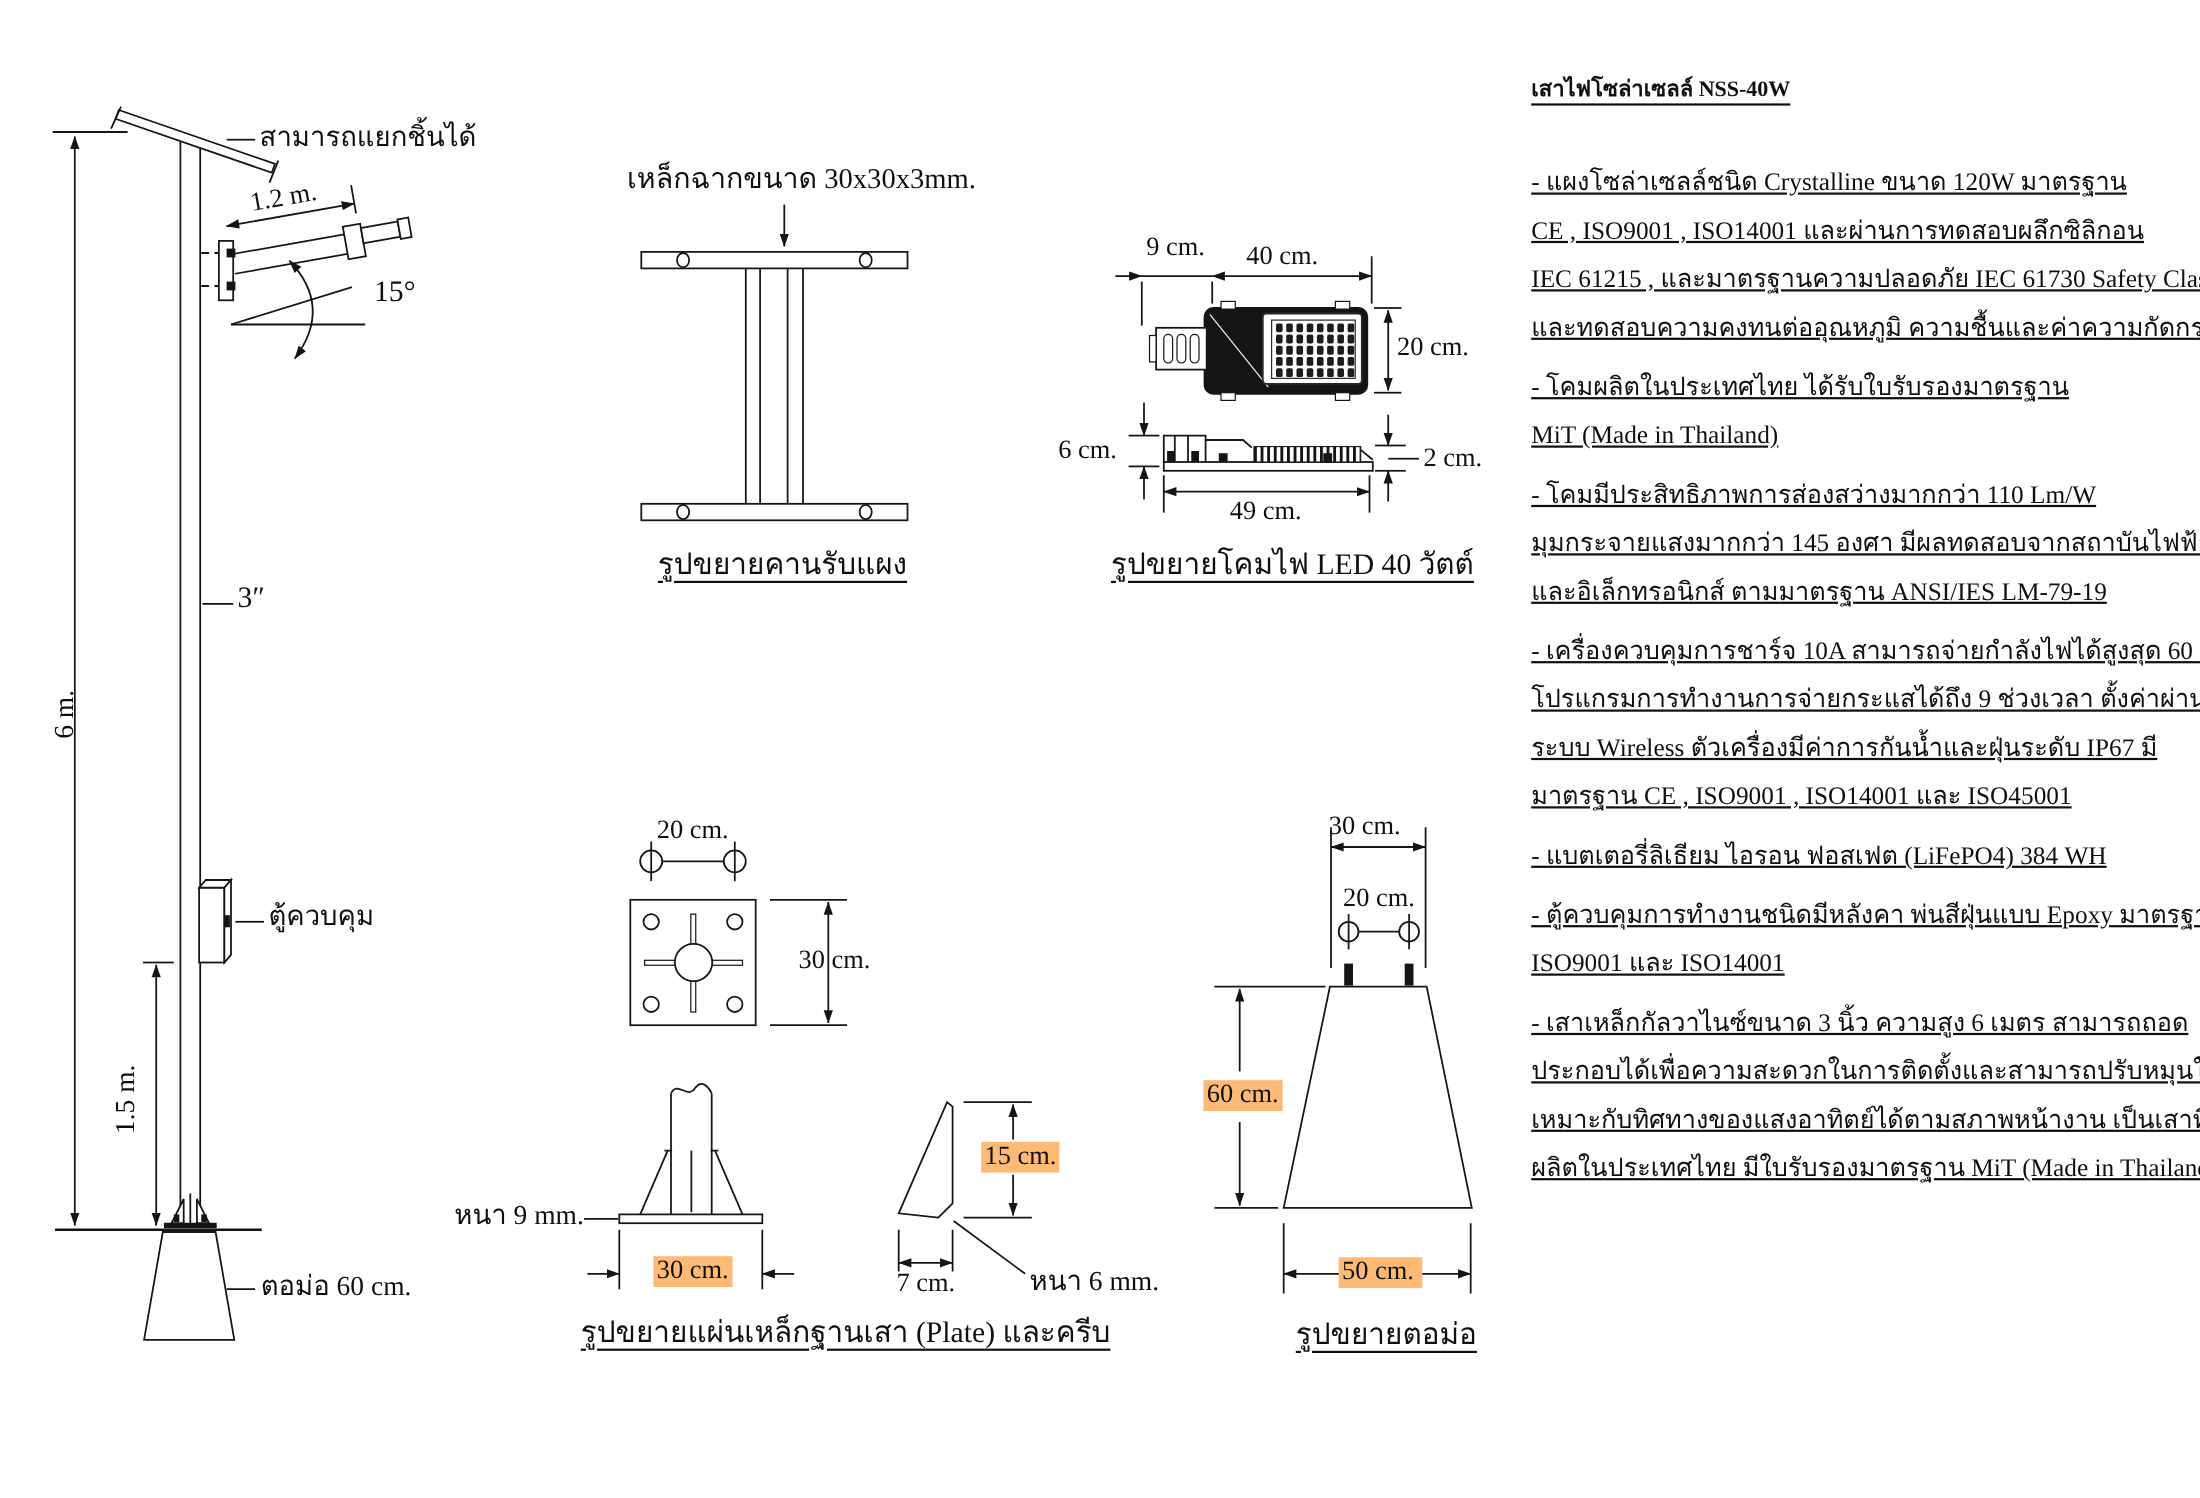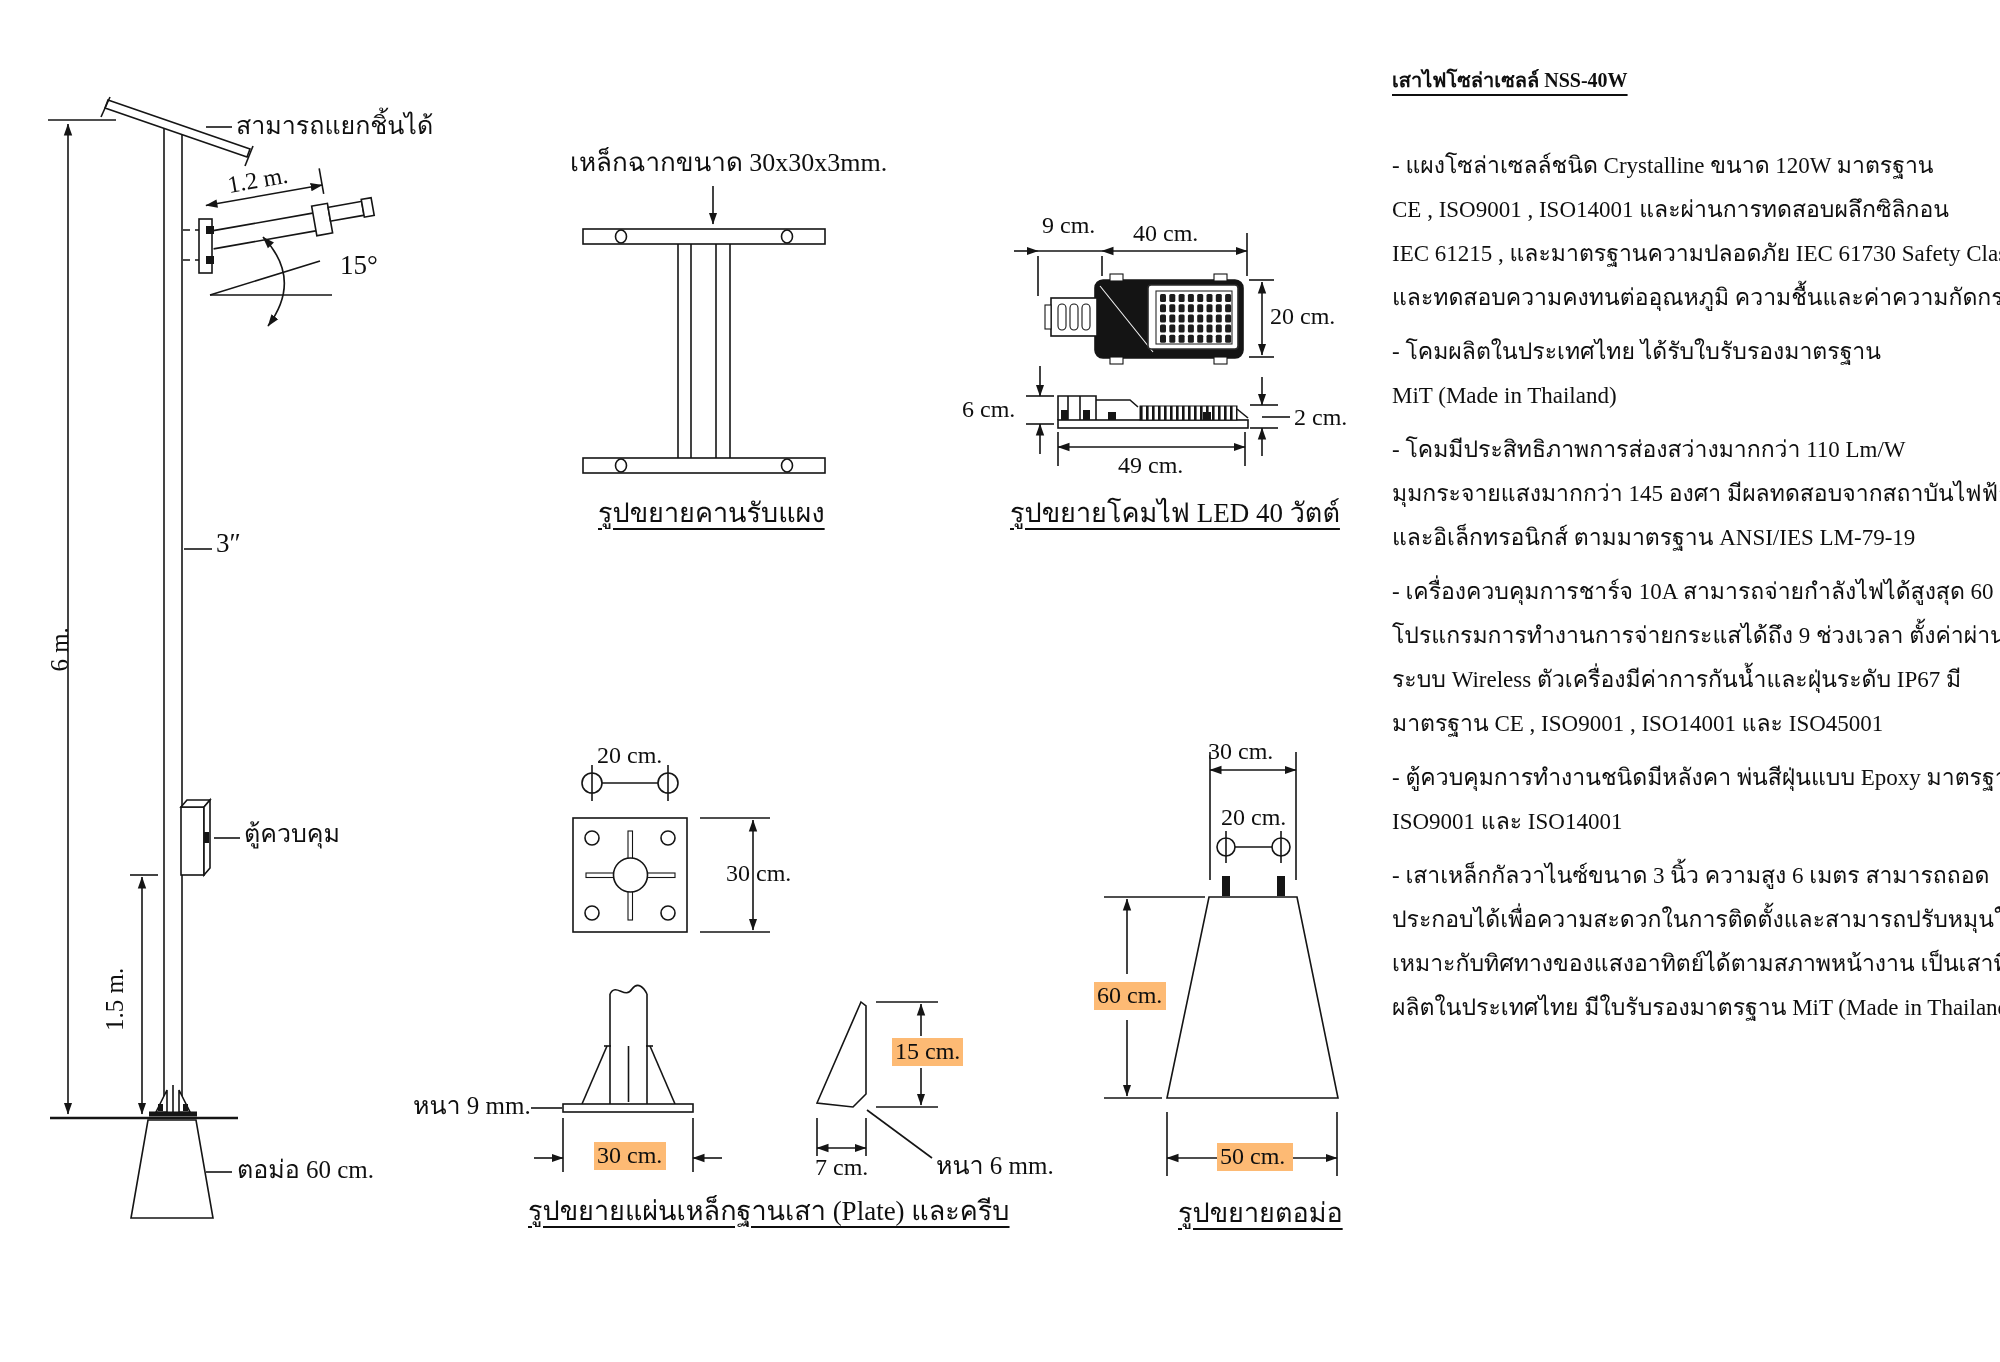--- a/index.html
+++ b/index.html
@@ -14,21 +14,21 @@
   .lbl{position:absolute;font-family:"Liberation Serif","DejaVu Serif",serif;color:#0f0f0f;
        font-size:24px;line-height:1.15;white-space:nowrap;}
   .big{font-size:25px;}
   .cap{font-size:27px;text-decoration:underline;text-underline-offset:6px;}
   .ctr{}
   .wbg{background:#fdba74;padding:0 3px;}
   .rot90{transform:rotate(-90deg);transform-origin:center;width:90px;text-align:center;}
   .rot10{transform:rotate(-10deg);transform-origin:left center;}
   .specs{position:absolute;left:1392px;top:64px;width:600px;}
   .spec-title{font-size:20px;font-weight:bold;text-decoration:underline;text-underline-offset:7px;margin-bottom:48px;white-space:nowrap;}
-  .spec-para{margin-bottom:10px;}
+  .spec-para{margin-bottom:10px;text-decoration:underline;}
   .spec-line{font-size:23px;line-height:44px;white-space:nowrap;}
 </style>
 </head>
 <body>
 
 <div id="page">
 
   <svg id="drawing" width="2000" height="1362" viewBox="0 0 2000 1362">
     <defs>
       <marker id="aE" markerWidth="13" markerHeight="11" refX="11.5" refY="5" orient="auto" markerUnits="userSpaceOnUse">
@@ -335,20 +335,23 @@
           <div class="spec-line">มุมกระจายแสงมากกว่า 145 องศา มีผลทดสอบจากสถาบันไฟฟ้า</div>
           <div class="spec-line">และอิเล็กทรอนิกส์ ตามมาตรฐาน ANSI/IES LM-79-19</div>
         </div>
         <div class="spec-para">
           <div class="spec-line">- เครื่องควบคุมการชาร์จ 10A สามารถจ่ายกำลังไฟได้สูงสุด 60 วัตต์</div>
           <div class="spec-line">โปรแกรมการทำงานการจ่ายกระแสได้ถึง 9 ช่วงเวลา ตั้งค่าผ่าน</div>
           <div class="spec-line">ระบบ Wireless ตัวเครื่องมีค่าการกันน้ำและฝุ่นระดับ IP67 มี</div>
           <div class="spec-line">มาตรฐาน CE , ISO9001 , ISO14001 และ ISO45001</div>
         </div>
         <div class="spec-para">
+          <div class="spec-line">- แบตเตอรี่ลิเธียม ไอรอน ฟอสเฟต (LiFePO4) 384 WH</div>
+        </div>
+        <div class="spec-para">
           <div class="spec-line">- ตู้ควบคุมการทำงานชนิดมีหลังคา พ่นสีฝุ่นแบบ Epoxy มาตรฐาน</div>
           <div class="spec-line">ISO9001 และ ISO14001</div>
         </div>
         <div class="spec-para">
           <div class="spec-line">- เสาเหล็กกัลวาไนซ์ขนาด 3 นิ้ว ความสูง 6 เมตร สามารถถอด</div>
           <div class="spec-line">ประกอบได้เพื่อความสะดวกในการติดตั้งและสามารถปรับหมุนให้</div>
           <div class="spec-line">เหมาะกับทิศทางของแสงอาทิตย์ได้ตามสภาพหน้างาน เป็นเสาที่</div>
           <div class="spec-line">ผลิตในประเทศไทย มีใบรับรองมาตรฐาน MiT (Made in Thailand)</div>
         </div>
       </div>

